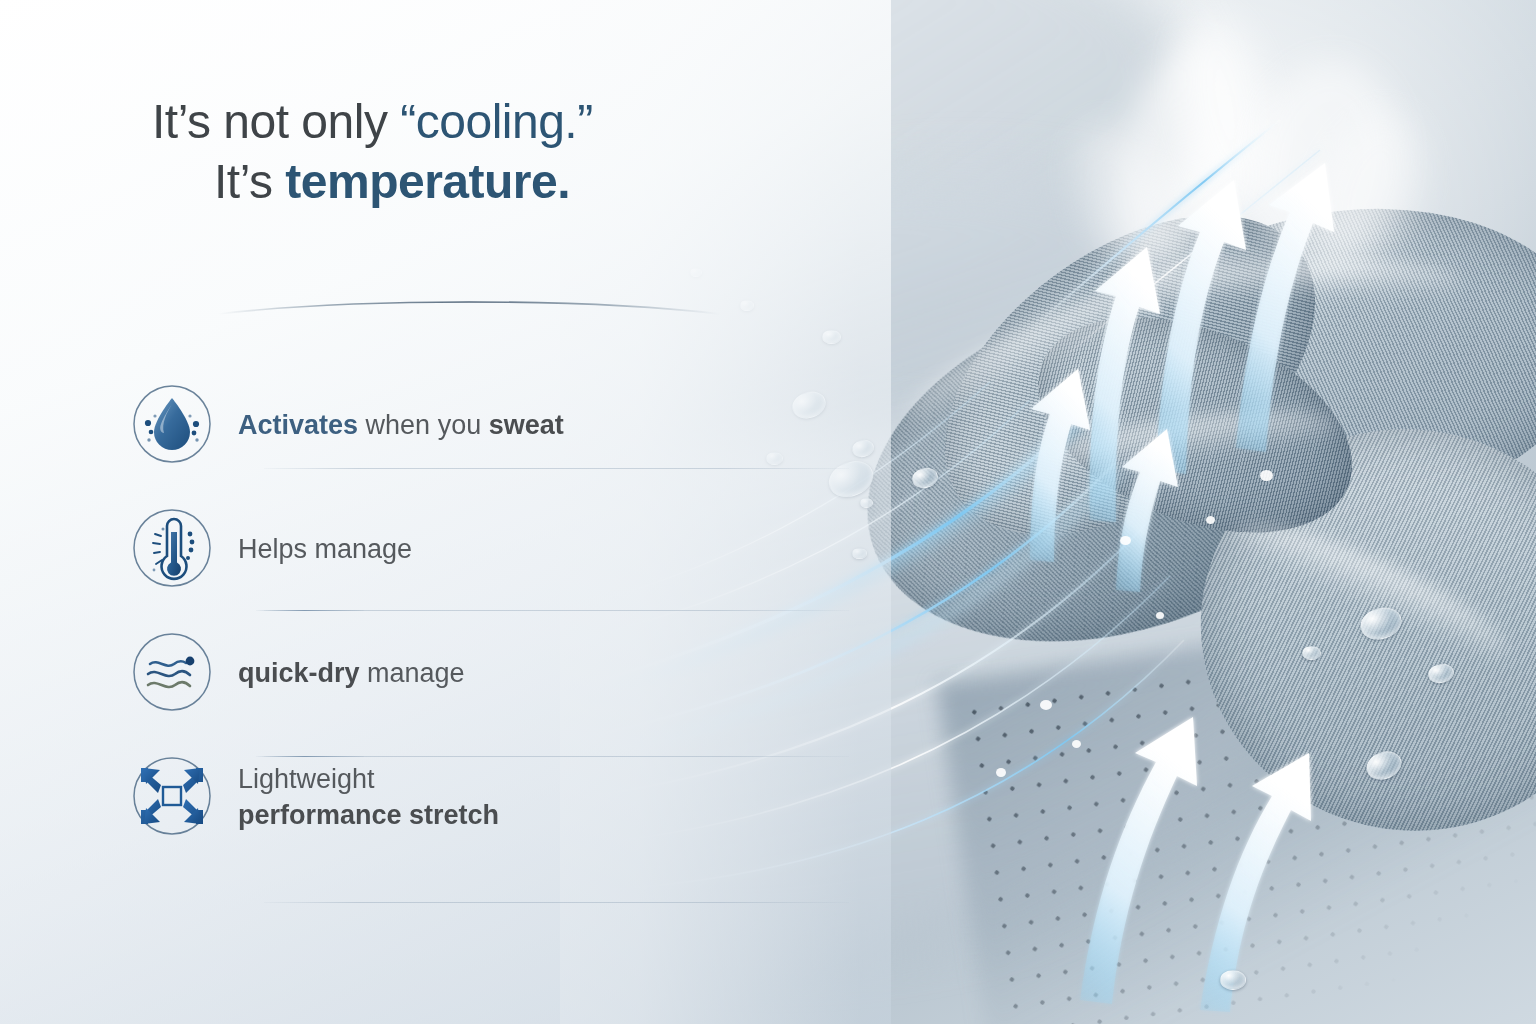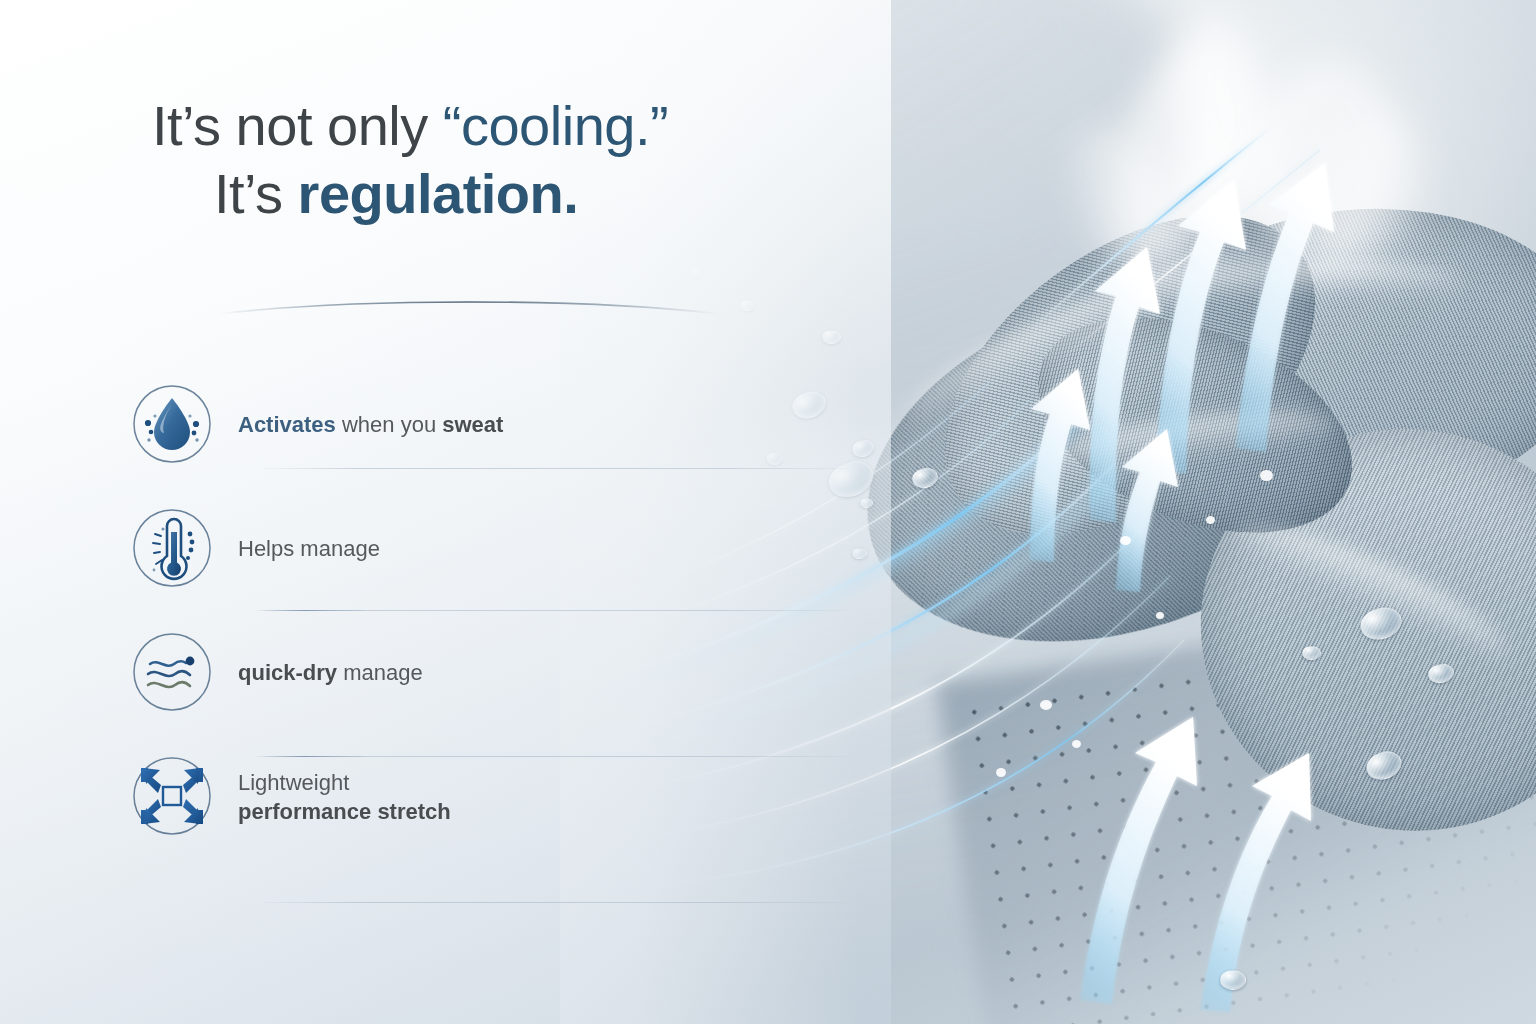--- a/index.html
+++ b/index.html
@@ -135,33 +135,33 @@
   
   .photo-feather{
     position:absolute; left:0; top:0; width:300px; height:100%;
     background:linear-gradient(90deg, #eff2f5 0%, rgba(239,242,245,.92) 26%, rgba(239,242,245,.5) 62%, rgba(239,242,245,0) 100%);
   }
 
   
   .content{ position:absolute; left:0; top:0; width:760px; height:1024px; }
 
   .headline{ position:absolute; left:152px; top:96px; width:640px; }
-  .hl-line{ font-size:56px; line-height:1.08; letter-spacing:-.5px; white-space:nowrap;
+  .hl-line{ font-size:48px; line-height:1.08; letter-spacing:-.5px; white-space:nowrap;
             text-shadow:0 1px 1px rgba(255,255,255,.7); }
   .hl-line.l2{ margin-top:8px; margin-left:62px; }
   .hl-gray{ color:#3f4448; font-weight:400; }
   .hl-blue{ color:#2d5574; font-weight:400; }
   .hl-blue-bold{ color:#2d5574; font-weight:700; }
 
   .divider-arc{ position:absolute; left:214px; top:294px; width:510px; height:26px; }
 
   .features{ position:absolute; left:128px; top:362px; width:620px; }
   .feature{ position:relative; display:flex; align-items:center; gap:22px; height:124px; }
   .feature .icon-wrap{ flex:0 0 auto; width:88px; height:88px; position:relative; }
-  .feature .ftext{ font-size:22px; line-height:1.34; color:#55595d; padding-top:2px; }
+  .feature .ftext{ font-size:27px; line-height:1.34; color:#55595d; padding-top:2px; }
   .ftext .b-blue{ color:#3d6081; font-weight:700; }
   .ftext .b-dark{ color:#4a4d50; font-weight:700; }
   .ftext .reg{ font-weight:400; color:#55595d; }
 
   .frule{
     position:absolute; left:136px; width:585px; height:1px;
     background:linear-gradient(90deg, rgba(150,168,186,.06) 0%, rgba(150,168,186,.45) 16%,
                rgba(150,168,186,.42) 78%, rgba(150,168,186,.05) 100%);
   }
   .frule.tick::before{
@@ -316,21 +316,21 @@
 
   <div class="bg-left-wash"></div>
 
   <div class="content">
 
     <div class="headline">
       <div class="hl-line l1">
         <span class="hl-gray">It’s not only </span><span class="hl-blue">“cooling.”</span>
       </div>
       <div class="hl-line l2">
-        <span class="hl-gray">It’s </span><span class="hl-blue-bold">regulation.</span>
+        <span class="hl-gray">It’s </span><span class="hl-blue-bold">temperature.</span>
       </div>
     </div>
 
     <svg class="divider-arc" viewBox="0 0 510 26">
       <defs>
         <linearGradient id="dvg" x1="0" y1="0" x2="1" y2="0">
           <stop offset="0%" stop-color="#6b8196" stop-opacity="0"></stop>
           <stop offset="22%" stop-color="#51697f" stop-opacity=".55"></stop>
           <stop offset="50%" stop-color="#3c5268" stop-opacity=".85"></stop>
           <stop offset="78%" stop-color="#51697f" stop-opacity=".5"></stop>

